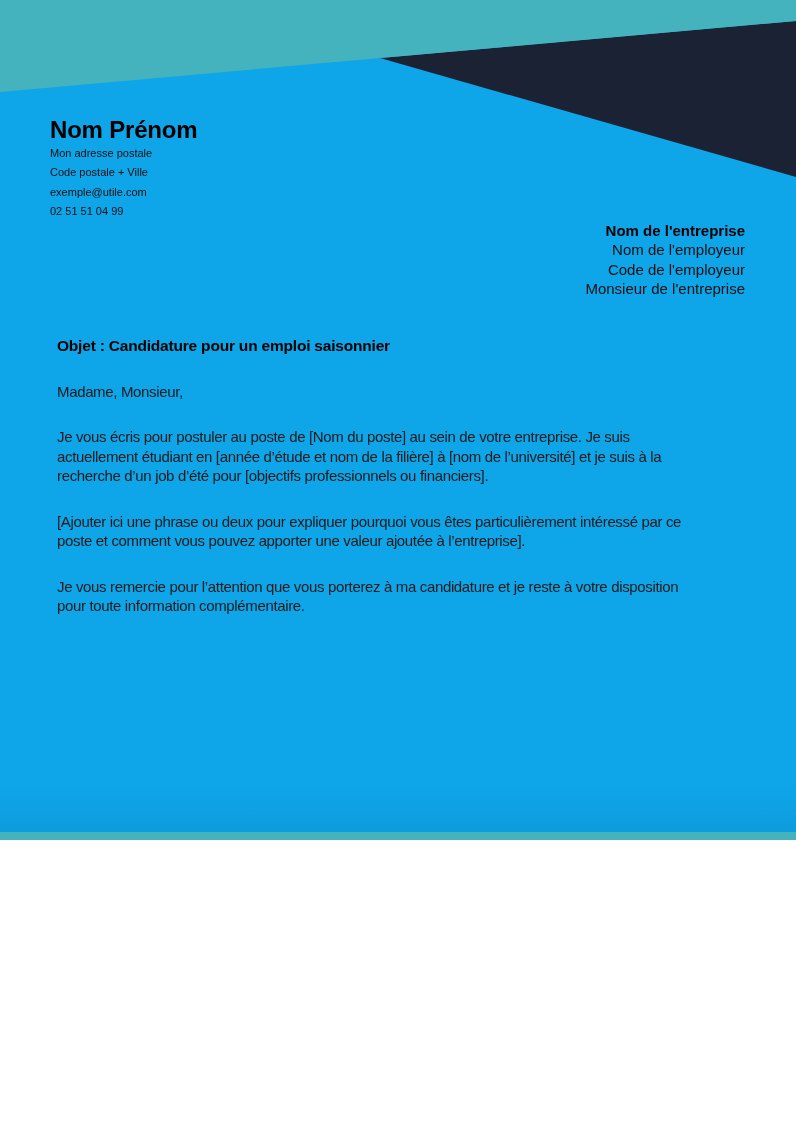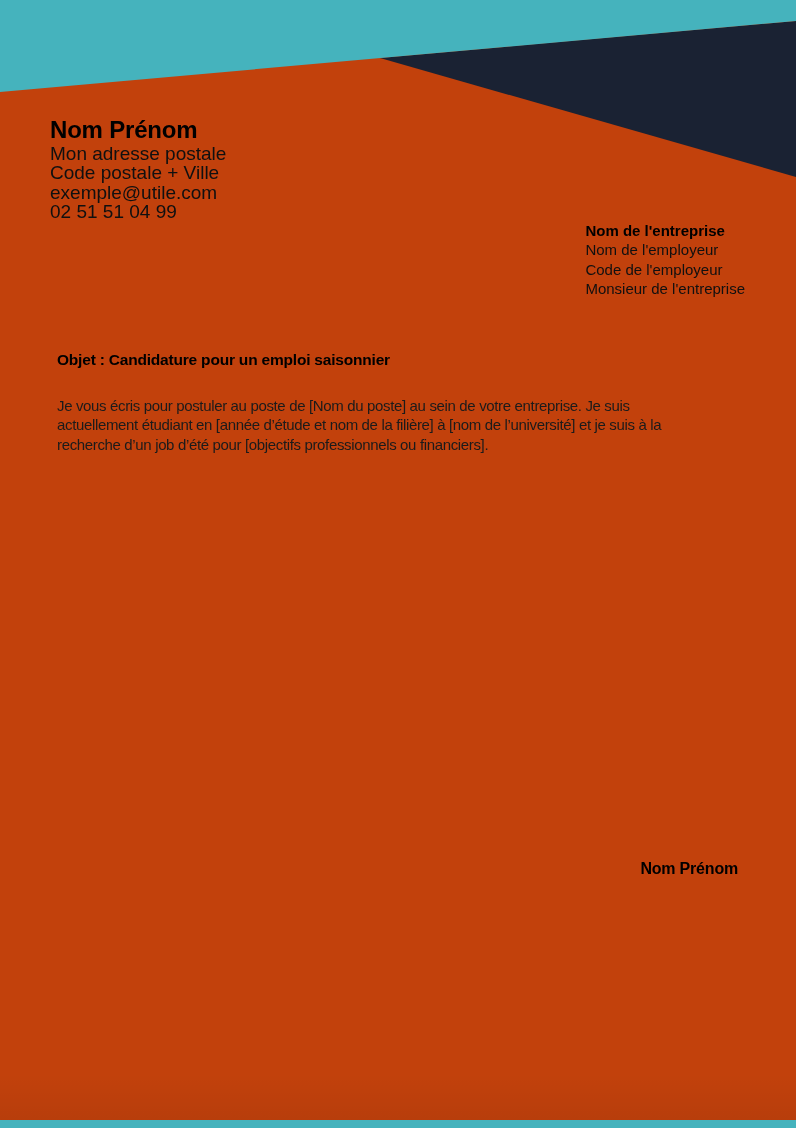--- a/index.html
+++ b/index.html
@@ -1,43 +1,44 @@
 <!DOCTYPE html>
 <html><head>
 <meta charset="utf-8">
 <style>
   html,body{margin:0;padding:0;background:#ffffff;}
   .page{
     position:relative;
-    width:796px;height:1128px;
-    background:#c2410c;
+    width:796px;height:840px;
+    background:#0ea5e9;
     overflow:hidden;
     font-family:"Liberation Sans","DejaVu Sans",sans-serif;
     color:#1b1b1b;
   }
   .header-art{position:absolute;top:0;left:0;display:block;}
   .sender{position:absolute;left:50px;top:116px;}
   .sender h1{
     margin:0;padding:0;
     font-size:24px;font-weight:700;color:#000;
     letter-spacing:-0.2px;line-height:28px;
     white-space:nowrap;
   }
   .sender .line{
-    font-size:19px;line-height:19.3px;color:#101010;
+    font-size:11px;line-height:19.3px;color:#101010;
     white-space:nowrap;
   }
   .recipient{
     position:absolute;right:51px;top:221px;
+    text-align:right;
     font-size:15px;line-height:19.3px;color:#101010;
   }
   .recipient .company{font-weight:700;color:#000;}
   .recipient div{white-space:nowrap;}
   .letter-body{
-    position:absolute;left:57px;top:350px;width:700px;
+    position:absolute;left:57px;top:336px;width:700px;
     font-size:15px;line-height:19.5px;
     letter-spacing:-0.35px;
     color:#1b1b1b;
   }
   .letter-body .subject{
     font-weight:700;font-size:15.5px;color:#000;
     margin:0 0 0 0;white-space:nowrap;letter-spacing:-0.2px;
   }
   .letter-body p{
     margin:26px 0 0 0;
@@ -78,23 +79,28 @@
 
   <div class="recipient">
     <div class="company">Nom de l'entreprise</div>
     <div>Nom de l'employeur</div>
     <div>Code de l'employeur</div>
     <div>Monsieur de l'entreprise</div>
   </div>
 
   <div class="letter-body">
     <div class="subject">Objet : Candidature pour un emploi saisonnier</div>
+    <p>Madame, Monsieur,</p>
     <p>Je vous écris pour postuler au poste de [Nom du poste] au sein de votre entreprise. Je suis
 actuellement étudiant en [année d’étude et nom de la filière] à [nom de l’université] et je suis à la
 recherche d’un job d’été pour [objectifs professionnels ou financiers].</p>
+    <p>[Ajouter ici une phrase ou deux pour expliquer pourquoi vous êtes particulièrement intéressé par ce
+poste et comment vous pouvez apporter une valeur ajoutée à l’entreprise].</p>
+    <p>Je vous remercie pour l’attention que vous porterez à ma candidature et je reste à votre disposition
+pour toute information complémentaire.</p>
   </div>
 
   <div class="signature">Nom Prénom</div>
 
   <div class="bottom-shade"></div>
   <div class="footer-bar"></div>
 
 </div>
 
 </body></html>

